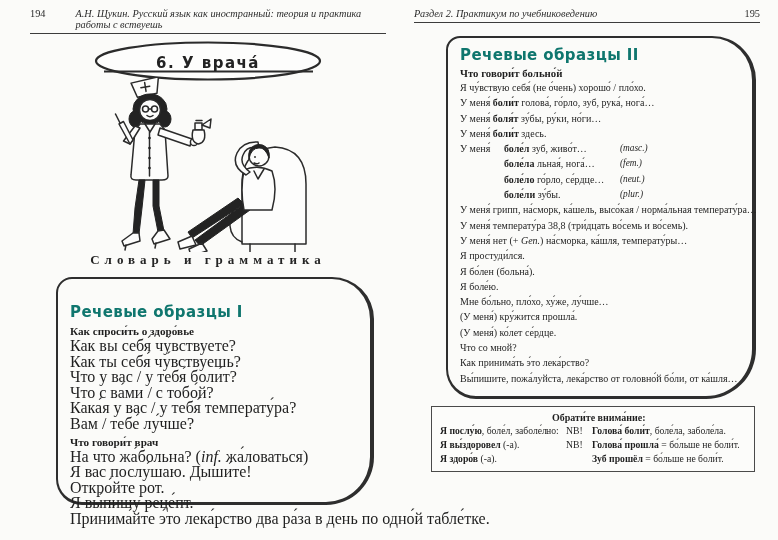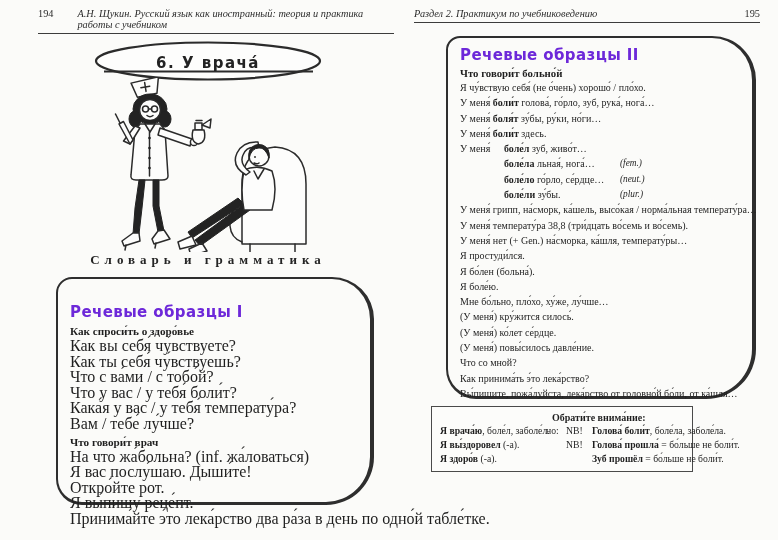--- a/index.html
+++ b/index.html
@@ -6,33 +6,33 @@
   body{
     width:778px;height:540px;
     background:#f6f6f3;
     font-family:"Liberation Serif",serif;
     color:#1f1f1f;
     overflow:hidden;
     position:relative;
   }
   .canvas{position:absolute;inset:0;background:#fbfbf9;}
   .seg-b{font-weight:bold;}
-  .seg-i{}
+  .seg-i{font-style:italic;}
 
   
   .runhead{
     position:absolute;top:8px;
     display:flex;align-items:baseline;
     border-bottom:1.3px solid #3c3c3c;
     padding-bottom:3px;
     font-size:10.3px;
   }
   .runhead .runtitle{font-style:italic;color:#2c2c2c;}
   .runhead .pagenum{font-style:normal;color:#2c2c2c;}
-  .left-head{left:38px;width:356px;gap:24px;}
+  .left-head{left:30px;width:356px;gap:30px;}
   .right-head{left:414px;width:346px;justify-content:space-between;}
 
   
   .banner{position:absolute;left:92px;top:40px;}
   .banner text{
     font-family:"DejaVu Sans",sans-serif;
     font-weight:bold;font-size:15px;letter-spacing:1.5px;
     fill:#222;
   }
 
@@ -53,51 +53,51 @@
     border:2px solid #2e2e2e;
     border-right-width:4px;border-bottom-width:3px;
     box-sizing:border-box;
   }
   .box1{left:56px;top:277px;width:318px;height:228px;
     border-radius:16px 42px 48px 26px;padding:22px 12px 4px 12px;}
   .box2{left:446px;top:36px;width:310px;height:363px;
     border-radius:14px 44px 50px 30px;padding:6px 8px 4px 12px;}
   .sbox-title{
     font-family:"DejaVu Sans",sans-serif;font-weight:bold;
-    font-size:15px;letter-spacing:.4px;color:#6d28d9;margin:2px 0 3px 0;
+    font-size:15px;letter-spacing:.4px;color:#0f766e;margin:2px 0 3px 0;
   }
   .sbox-sub{font-weight:bold;font-size:11px;margin:2px 0 1px 0;}
   .box1 .line{font-size:16px;line-height:15.6px;white-space:nowrap;}
   .box2 .line{font-size:10px;line-height:15.3px;white-space:nowrap;}
   .box1 .sbox-sub{font-size:11.2px;margin-top:4px;}
   .box2 .sbox-sub{font-size:10.8px;}
 
   .frow{display:grid;grid-template-columns:44px 116px auto;
     font-size:10px;line-height:15.3px;}
   .ftag{font-style:italic;font-size:9.3px;}
 
   
   .note{
-    position:absolute;left:431px;top:406px;width:262px;height:66px;
+    position:absolute;left:431px;top:406px;width:324px;height:66px;
     border:1.5px solid #4a4a4a;box-sizing:border-box;
     padding:4px 6px 18px 8px;background:#fcfcfa;
   }
   .note-title{font-weight:bold;font-size:10px;margin-left:112px;line-height:13px;}
   .note-row{display:grid;grid-template-columns:106px 20px 26px 1fr;
     font-size:9.7px;line-height:13.8px;white-space:nowrap;}
   .note-row .nnb{font-weight:normal;}
 </style>
 </head>
 <body>
 
 <div class="canvas">
 
   <div class="runhead left-head">
     <span class="pagenum">194</span>
-    <span class="runtitle">А.Н. Щукин. Русский язык как иностранный: теория и практика работы с учебником</span>
+    <span class="runtitle">А.Н. Щукин. Русский язык как иностранный: теория и практика работы с вствуешь</span>
   </div>
 
   <div class="runhead right-head">
     <span class="runtitle">Раздел 2.  Практикум по учебниковедению</span>
     <span class="pagenum">195</span>
   </div>
 
   <svg class="banner" width="232" height="44" viewBox="0 0 232 44">
     <ellipse cx="116" cy="21" rx="112" ry="18.5" fill="#fdfdfc" stroke="#2b2b2b" stroke-width="2.2"></ellipse>
     <line x1="12" y1="31.5" x2="221" y2="31.5" stroke="#2b2b2b" stroke-width="2"></line>
@@ -173,42 +173,43 @@
     </g>
   </svg>
 
   <div class="vocab">Словарь и грамматика</div>
 
   <div class="sbox box1">
     <div class="sbox-title">Речевые образцы I</div>
     <div class="sbox-sub">Как спроси́ть о здоро́вье</div>
     <div class="line">Как вы себя́ чу́вствуете?</div>
     <div class="line">Как ты себя́ чу́вствуешь?</div>
+    <div class="line">Что у вас / у тебя́ боли́т?</div>
     <div class="line">Что с ва́ми / с тобо́й?</div>
-    <div class="line">Что у вас / у тебя́ боли́т?</div>
     <div class="line">Кака́я у вас / у тебя́ температу́ра?</div>
     <div class="line">Вам / тебе́ лу́чше?</div>
     <div class="sbox-sub">Что говори́т врач</div>
     <div class="line"><span>На что жа́больна? (</span><span class="seg-i">inf.</span><span> жа́ловаться)</span></div>
     <div class="line">Я вас послу́шаю. Дыши́те!</div>
     <div class="line">Откро́йте рот.</div>
     <div class="line">Я вы́пишу реце́пт.</div>
     <div class="line">Принима́йте э́то лека́рство два ра́за в день по одно́й табле́тке.</div>
   </div>
 
   <div class="sbox box2">
     <div class="sbox-title">Речевые образцы II</div>
     <div class="sbox-sub">Что говори́т больно́й</div>
     <div class="line">Я чу́вствую себя́ (не о́чень) хорошо́ / пло́хо.</div>
     <div class="line"><span>У меня́ </span><span class="seg-b">боли́т</span><span> голова́, го́рло, зуб, рука́, нога́…</span></div>
     <div class="line"><span>У меня́ </span><span class="seg-b">боля́т</span><span> зу́бы, ру́ки, но́ги…</span></div>
     <div class="line"><span>У меня́ </span><span class="seg-b">боли́т</span><span> здесь.</span></div>
     <div class="frow">
       <span class="flead">У меня́</span>
       <span class="fform"><span class="seg-b">боле́л</span><span> зуб, живо́т…</span></span>
+      <span class="ftag">(masc.)</span>
     </div>
     <div class="frow">
       <span class="flead"></span>
       <span class="fform"><span class="seg-b">боле́ла</span><span> льная́, нога́…</span></span>
       <span class="ftag">(fem.)</span>
     </div>
     <div class="frow">
       <span class="flead"></span>
       <span class="fform"><span class="seg-b">боле́ло</span><span> го́рло, се́рдце…</span></span>
       <span class="ftag">(neut.)</span>
@@ -218,32 +219,31 @@
       <span class="fform"><span class="seg-b">боле́ли</span><span> зу́бы.</span></span>
       <span class="ftag">(plur.)</span>
     </div>
     <div class="line">У меня́ грипп, на́сморк, ка́шель, высо́кая / норма́льная температу́ра…</div>
     <div class="line">У меня́ температу́ра 38,8 (три́дцать во́семь и во́семь).</div>
     <div class="line"><span>У меня́ нет (+ </span><span class="seg-i">Gen.</span><span>) на́сморка, ка́шля, температу́ры…</span></div>
     <div class="line">Я простуди́лся.</div>
     <div class="line">Я бо́лен (больна́).</div>
     <div class="line">Я боле́ю.</div>
     <div class="line">Мне бо́льно, пло́хо, ху́же, лу́чше…</div>
-    <div class="line">(У меня́) кру́жится силось́.</div>
+    <div class="line">(У меня́) кру́жится прошла́.</div>
     <div class="line">(У меня́) ко́лет се́рдце.</div>
-    <div class="line">(У меня́) повы́силось давле́ние.</div>
     <div class="line">Что со мной?</div>
     <div class="line">Как принима́ть э́то лека́рство?</div>
     <div class="line">Вы́пишите, пожа́луйста, лека́рство от головно́й бо́ли, от ка́шля…</div>
   </div>
 
   <div class="note">
     <div class="note-title">Обрати́те внима́ние:</div>
     <div class="note-row">
-      <span class="nleft"><span class="seg-b">Я врача́ю</span><span>, боле́л, заболе́л.</span></span>
+      <span class="nleft"><span class="seg-b">Я послу́ю</span><span>, боле́л, заболе́л.</span></span>
       <span class="nmid">но:</span>
       <span class="nnb">NB!</span>
       <span class="nright"><span class="seg-b">Голова́ боли́т</span><span>, боле́ла, заболе́ла.</span></span>
     </div>
     <div class="note-row">
       <span class="nleft"><span class="seg-b">Я вы́здоровел</span><span> (-а).</span></span>
       <span class="nmid"></span>
       <span class="nnb">NB!</span>
       <span class="nright"><span class="seg-b">Голова́ прошла́</span><span> = бо́льше не боли́т.</span></span>
     </div>

